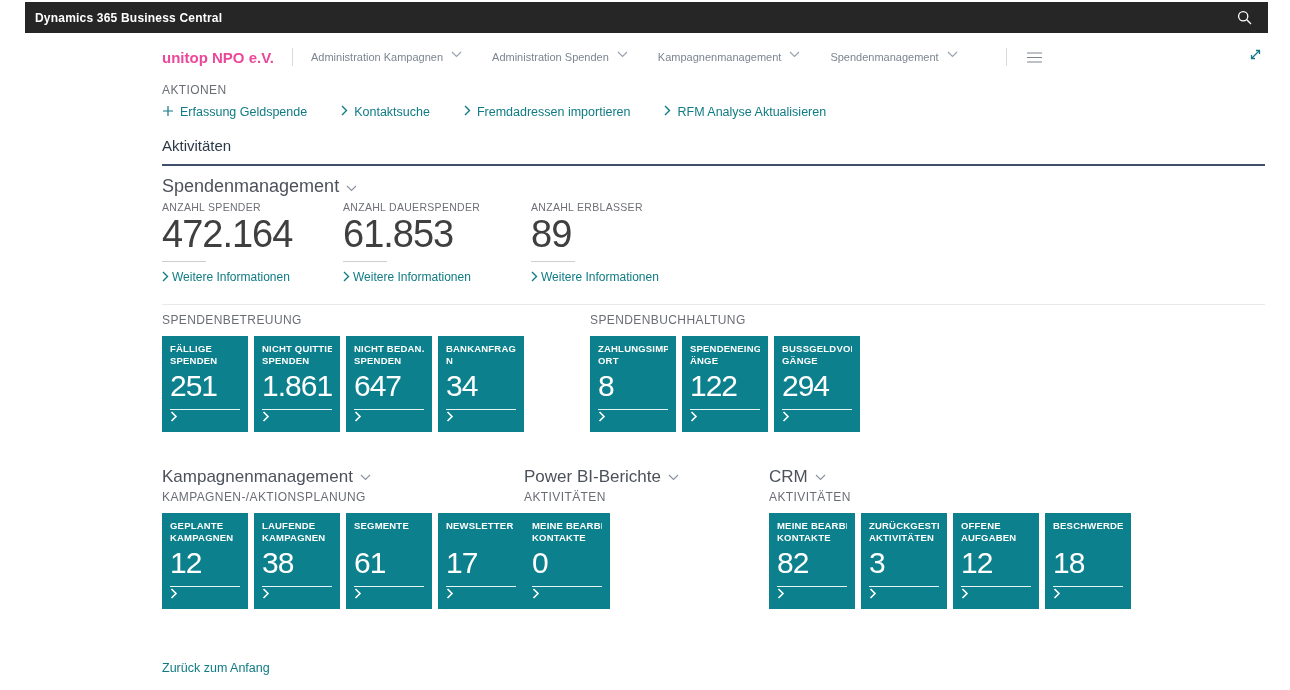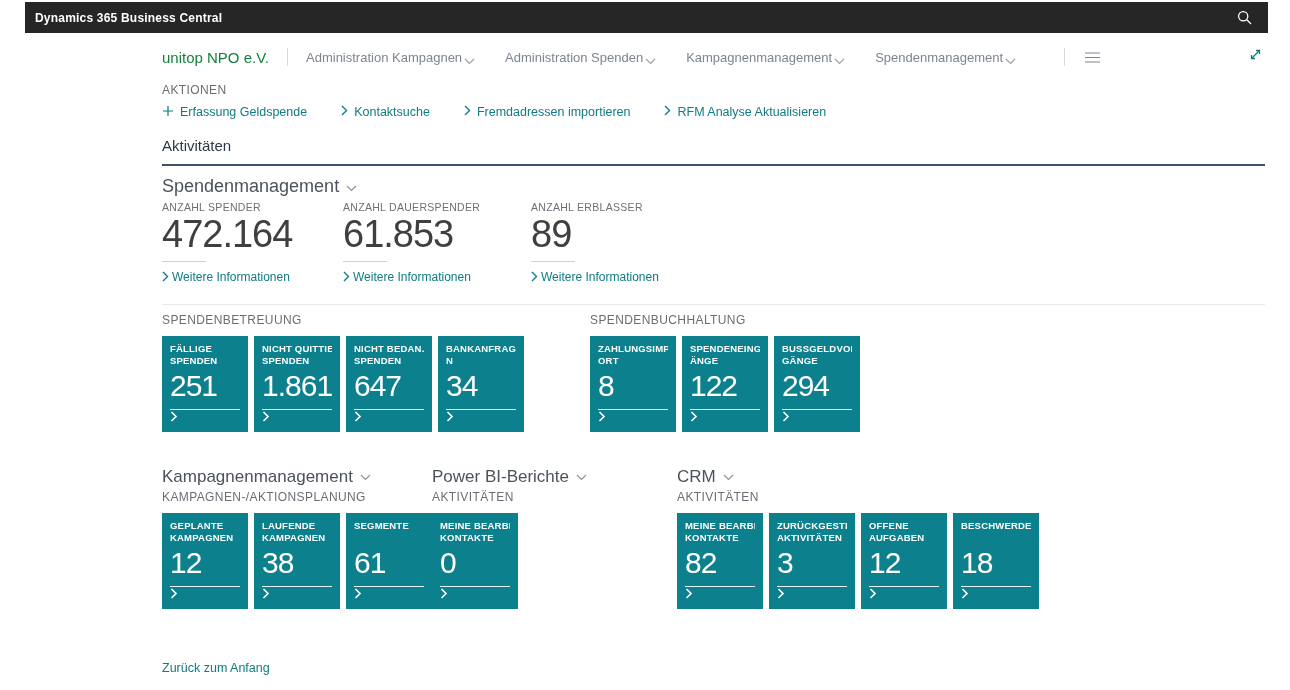--- a/index.html
+++ b/index.html
@@ -11,23 +11,23 @@
           display:flex;align-items:center;justify-content:space-between;box-sizing:border-box;padding:0 16px 0 10px;}
   .topbar-title{color:#fff;font-size:12px;font-weight:bold;letter-spacing:.2px;}
   .search-btn{display:flex;align-items:center;cursor:pointer;}
 
   .expand-btn{position:absolute;right:28px;top:48px;color:var(--accent,#0f7b84);cursor:pointer;display:flex;}
 
   .content{position:absolute;left:162px;top:40px;width:1103px;}
 
   
   .nav-row{display:flex;align-items:center;margin-top:5px;height:24px;}
-  .brand{font-size:15px;font-weight:400;color:#15803d;cursor:pointer;}
+  .brand{font-size:15px;font-weight:700;color:#ec4899;cursor:pointer;}
   .vdiv{width:1px;height:18px;background:#d9d9d9;margin:0 18px;}
-  .menu-item{display:flex;align-items:flex-end;gap:2px;color:#7c8591;font-size:13px;margin-right:30px;cursor:pointer;white-space:nowrap;}
+  .menu-item{display:flex;align-items:flex-start;gap:8px;color:#7c8591;font-size:11px;margin-right:30px;cursor:pointer;white-space:nowrap;}
   .menu-item .ic{color:#9aa3ad;}
   .hamburger{color:#7c8591;display:flex;cursor:pointer;margin-left:2px;}
 
   .ic{display:inline-flex;align-items:center;line-height:0;}
 
   
   .caption{font-size:12px;color:#6a6e74;letter-spacing:.4px;}
   .aktionen{margin-top:14px;}
   .actions-row{display:flex;align-items:center;gap:34px;margin-top:6px;height:17px;}
   .action-item{display:flex;align-items:flex-start;gap:6px;color:var(--accent,#0f7b84);font-size:12.5px;cursor:pointer;white-space:nowrap;}
@@ -359,20 +359,31 @@
               <div class="tile-title">
                 <span>SEGMENTE</span>
                 <span></span>
               </div>
               <div class="tile-value">61</div>
               <div class="tile-sep"></div>
               <span class="tile-chevron"><svg width="8" height="11" viewBox="0 0 8 11" fill="none">
                   <path d="M1.5 1l4.5 4.5L1.5 10" stroke="currentColor" stroke-width="1.6"></path>
                 </svg></span>
             </div>
+            <div class="tile">
+              <div class="tile-title">
+                <span>NEWSLETTER</span>
+                <span></span>
+              </div>
+              <div class="tile-value">17</div>
+              <div class="tile-sep"></div>
+              <span class="tile-chevron"><svg width="8" height="11" viewBox="0 0 8 11" fill="none">
+                  <path d="M1.5 1l4.5 4.5L1.5 10" stroke="currentColor" stroke-width="1.6"></path>
+                </svg></span>
+            </div>
           </div>
         </section>
         <section class="tile-group">
           <div><span class="group-title">
               <span>Power BI-Berichte</span>
               <span class="ic">
                 <svg width="11" height="7" viewBox="0 0 11 7" fill="none">
                   <path d="M1 1l4.5 4.5L10 1" stroke="currentColor" stroke-width="1.2"></path>
                 </svg>
               </span>

